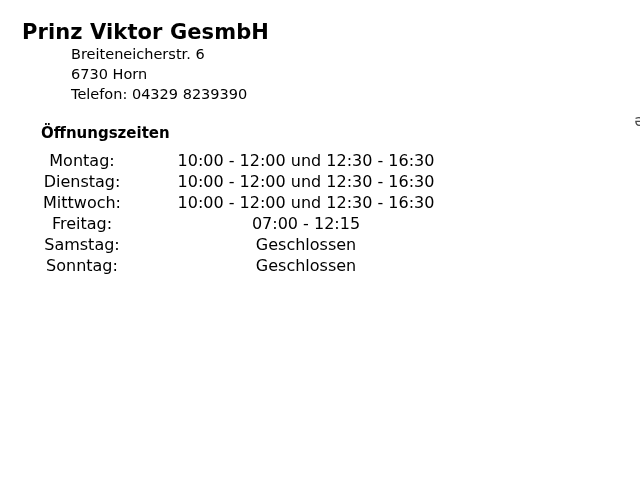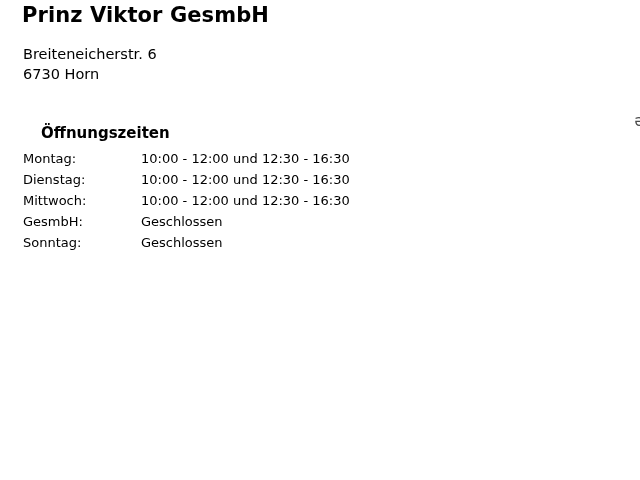--- a/index.html
+++ b/index.html
@@ -18,51 +18,53 @@
   .page {
     position: absolute;
     left: 0;
     top: 0;
     width: 640px;
     height: 480px;
   }
   .business-name {
     position: absolute;
     left: 22px;
-    top: 3px;
+    top: 20px;
     font-size: 21px;
     font-weight: bold;
     letter-spacing: 0.1px;
     white-space: nowrap;
   }
   .address-block {
     position: absolute;
     left: 23px;
     top: 44px;
     font-size: 14.5px;
     line-height: 20px;
   }
   .address-line {
     white-space: nowrap;
+    margin-left: 48px;
   }
   .hours-heading {
     position: absolute;
     left: 23px;
     top: 124px;
     font-size: 15px;
     font-weight: bold;
     white-space: nowrap;
     margin-left: 18px;
   }
   .hours-table {
     position: absolute;
     left: 23px;
     top: 151px;
     border-collapse: collapse;
-    font-size: 13px;
+    font-size: 16px;
+    text-align: center;
   }
   .hours-table td {
     padding: 0;
     height: 21px;
     vertical-align: top;
     white-space: nowrap;
   }
   .day-cell {
     width: 118px;
   }
@@ -85,40 +87,45 @@
 </head>
 <body>
 
 <div class="page">
 
   <div class="business-name">Prinz Viktor GesmbH</div>
 
   <div class="address-block">
     <div class="address-line">Breiteneicherstr. 6</div>
     <div class="address-line">6730 Horn</div>
+    <div class="address-line">Telefon: 04329 8239390</div>
   </div>
 
   <div class="hours-heading">Öffnungszeiten</div>
 
   <table class="hours-table">
     <tbody>
       <tr>
         <td class="day-cell">Montag:</td>
         <td class="time-cell">10:00 - 12:00 und 12:30 - 16:30</td>
       </tr>
       <tr>
         <td class="day-cell">Dienstag:</td>
         <td class="time-cell">10:00 - 12:00 und 12:30 - 16:30</td>
       </tr>
       <tr>
         <td class="day-cell">Mittwoch:</td>
         <td class="time-cell">10:00 - 12:00 und 12:30 - 16:30</td>
       </tr>
       <tr>
-        <td class="day-cell">GesmbH:</td>
+        <td class="day-cell">Freitag:</td>
+        <td class="time-cell">07:00 - 12:15</td>
+      </tr>
+      <tr>
+        <td class="day-cell">Samstag:</td>
         <td class="time-cell">Geschlossen</td>
       </tr>
       <tr>
         <td class="day-cell">Sonntag:</td>
         <td class="time-cell">Geschlossen</td>
       </tr>
     </tbody>
   </table>
 
   <div class="watermark">Öffnungszeitenbuch.de</div>

